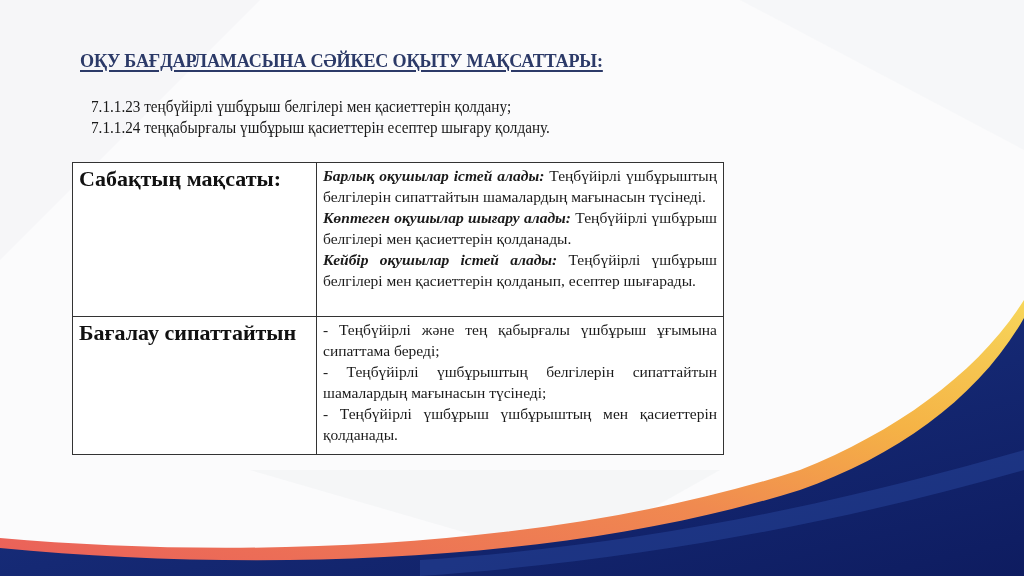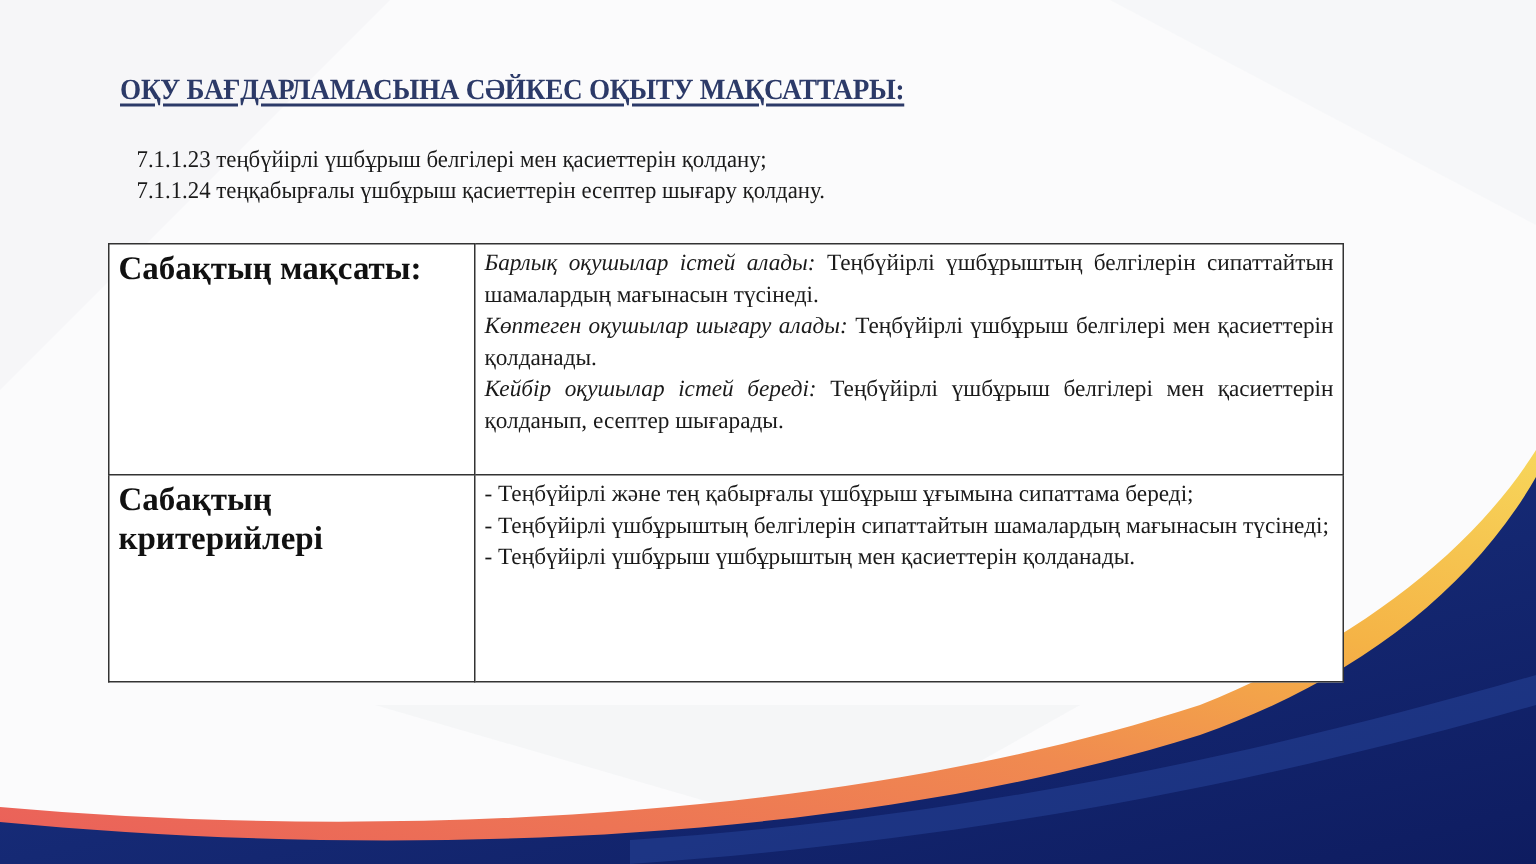--- a/index.html
+++ b/index.html
@@ -47,21 +47,21 @@
       line-height: 21px;
       color: #1a1a1a;
       transform: scaleX(0.95);
       transform-origin: left center;
     }
     .objectives div { white-space: nowrap; }
     .goals-table {
       position: absolute;
       left: 72px;
       top: 162px;
-      width: 824px;
+      width: 652px;
       border-collapse: collapse;
       background: #ffffff;
       z-index: 2;
       table-layout: fixed;
     }
     .goals-table td {
       border: 1.5px solid #333;
       vertical-align: top;
       padding: 2px 6px 2px 6px;
     }
@@ -75,21 +75,21 @@
     }
     .goals-table .col-body {
       font-size: 15.5px;
       line-height: 21px;
       color: #1a1a1a;
       text-align: justify;
     }
     .row-goals td { height: 148px; }
     .row-criteria td { height: 132px; }
     .lead-bold {
-      font-weight: normal;
+      font-weight: bold;
       font-style: italic;
     }
     .para { margin: 0; text-align: justify; }
   </style>
 </head>
 <body>
 
 <svg class="bg-svg" viewBox="0 0 1024 576" preserveAspectRatio="none">
   <defs>
     <linearGradient id="navyGrad" x1="0" y1="0" x2="1" y2="1">
@@ -126,25 +126,25 @@
   <div>7.1.1.24 теңқабырғалы үшбұрыш қасиеттерін есептер шығару қолдану.</div>
 </div>
 
 <table class="goals-table">
   <tbody>
       <tr class="row-goals">
     <td class="col-head">Сабақтың мақсаты:</td>
     <td class="col-body">
       <p class="para"><span class="lead-bold">Барлық оқушылар істей алады:</span><span> Теңбүйірлі үшбұрыштың белгілерін сипаттайтын шамалардың мағынасын түсінеді.</span></p>
       <p class="para"><span class="lead-bold">Көптеген оқушылар шығару алады:</span><span> Теңбүйірлі үшбұрыш белгілері мен қасиеттерін қолданады.</span></p>
-      <p class="para"><span class="lead-bold">Кейбір оқушылар істей береді:</span><span> Теңбүйірлі үшбұрыш белгілері мен қасиеттерін қолданып, есептер шығарады.</span></p>
+      <p class="para"><span class="lead-bold">Кейбір оқушылар істей алады:</span><span> Теңбүйірлі үшбұрыш белгілері мен қасиеттерін қолданып, есептер шығарады.</span></p>
     </td>
   </tr>
   <tr class="row-criteria">
-    <td class="col-head">Сабақтың критерийлері</td>
+    <td class="col-head">Бағалау сипаттайтын</td>
     <td class="col-body">
       <p class="para">- Теңбүйірлі және тең қабырғалы үшбұрыш ұғымына сипаттама береді;</p>
       <p class="para">- Теңбүйірлі үшбұрыштың белгілерін сипаттайтын шамалардың мағынасын түсінеді;</p>
       <p class="para">- Теңбүйірлі үшбұрыш үшбұрыштың мен қасиеттерін қолданады.</p>
     </td>
   </tr>
 </tbody>
   </table>
 
 </body></html>

